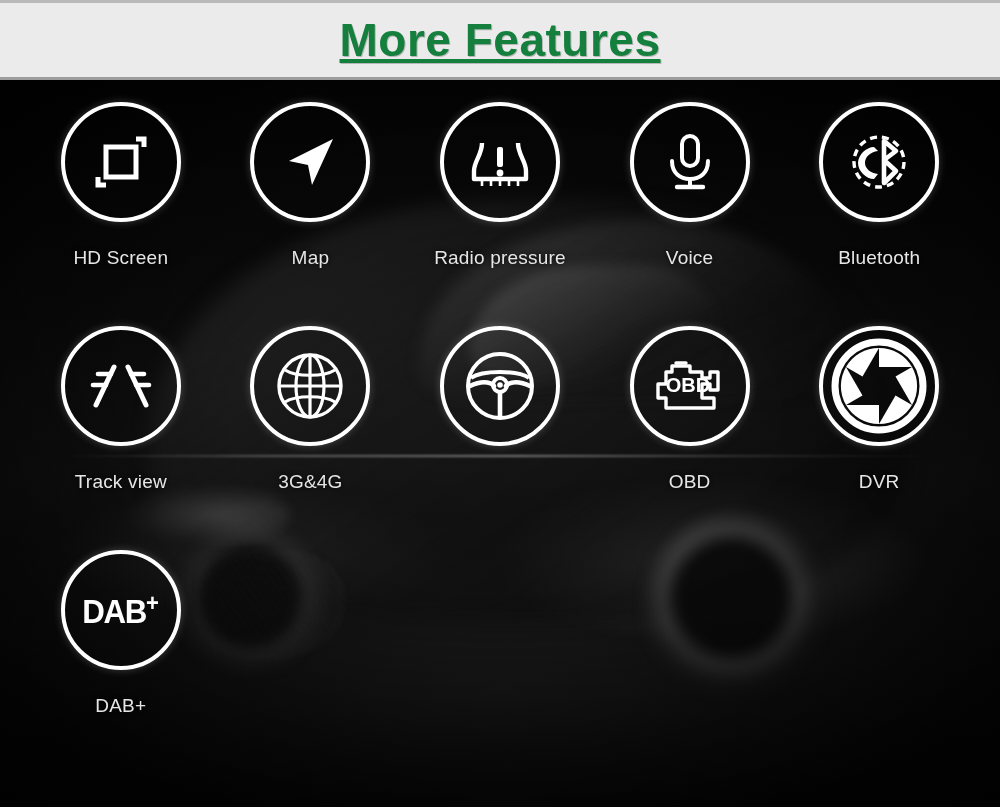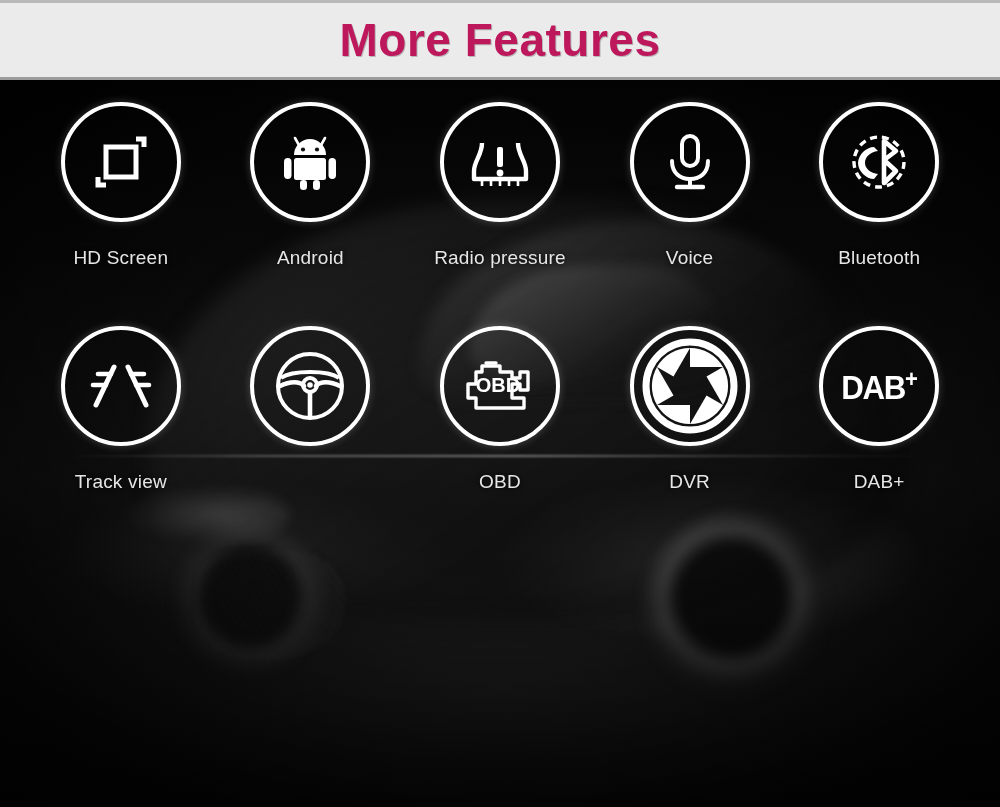--- a/index.html
+++ b/index.html
@@ -26,24 +26,25 @@
   .header::after{
     content:"";
     position:absolute;
     left:0; right:0; bottom:-7px;
     height:4px;
     background:#c9c9c9;
   }
   .header-title {
     font-size:46px;
     font-weight:bold;
-    color:#be185d;
+    color:#15803d;
     letter-spacing:0.5px;
     font-family:"Liberation Sans", sans-serif;
     text-shadow:1px 1px 0 rgba(120,120,120,.45);
+    text-decoration:underline;
   }
 
   
   .stage {
     position:absolute;
     left:0; top:80px;
     width:1000px; height:727px;
     background:#ef4444;
     overflow:hidden;
   }
@@ -206,38 +207,29 @@
       <div class="circle">
         <svg width="62" height="62" viewBox="0 0 62 62">
           <polyline points="46,8 54,8 54,16" fill="none" stroke="#fff" stroke-width="5"></polyline>
           <polyline points="8,46 8,54 16,54" fill="none" stroke="#fff" stroke-width="5"></polyline>
           <rect x="16" y="16" width="30" height="30" fill="none" stroke="#fff" stroke-width="5"></rect>
         </svg>
       </div>
       <div class="label">HD Screen</div>
     </div>
 
-
-    <div class="cell">
-      <div class="circle">
-        <svg width="62" height="62" viewBox="0 0 62 62">
-          <line x1="16" y1="7" x2="21" y2="16" stroke="#fff" stroke-width="2.6" stroke-linecap="round"></line>
-          <line x1="46" y1="7" x2="41" y2="16" stroke="#fff" stroke-width="2.6" stroke-linecap="round"></line>
-          <path d="M15 24 a16 16 0 0 1 32 0 Z" fill="#fff"></path>
-          <circle cx="24" cy="18.5" r="2.1" fill="#111"></circle>
-          <circle cx="38" cy="18.5" r="2.1" fill="#111"></circle>
-          <rect x="15" y="27" width="32" height="22" rx="2.5" fill="#fff"></rect>
-          <rect x="5" y="27" width="7.5" height="21" rx="3.7" fill="#fff"></rect>
-          <rect x="49.5" y="27" width="7.5" height="21" rx="3.7" fill="#fff"></rect>
-          <rect x="21" y="49" width="7" height="10" rx="3.3" fill="#fff"></rect>
-          <rect x="34" y="49" width="7" height="10" rx="3.3" fill="#fff"></rect>
-        </svg>
-      </div>
-      <div class="label">Android</div>
-    </div>
+    <div class="cell">
+      <div class="circle">
+        <svg width="62" height="62" viewBox="0 0 62 62">
+          <path d="M54 8 L10 30 L29 34 L33 54 Z" fill="#fff"></path>
+        </svg>
+      </div>
+      <div class="label">Map</div>
+    </div>
+
 
     <div class="cell">
       <div class="circle">
         <svg width="62" height="62" viewBox="0 0 62 62">
           <path d="M13 12 C13 24 5 30 5 40 L5 48 L57 48 L57 40 C57 30 49 24 49 12" fill="none" stroke="#fff" stroke-width="4.4" stroke-linejoin="round"></path>
           <rect x="28" y="16" width="6" height="20" rx="2" fill="#fff"></rect>
           <circle cx="31" cy="42" r="3.4" fill="#fff"></circle>
           <g stroke="#fff" stroke-width="2.6">
             <line x1="13" y1="49" x2="13" y2="55"></line>
             <line x1="22" y1="49" x2="22" y2="55"></line>
@@ -286,20 +278,33 @@
             <line x1="25" y1="11" x2="12" y2="11"></line>
             <line x1="20" y1="22" x2="7" y2="22"></line>
             <line x1="45" y1="11" x2="58" y2="11"></line>
             <line x1="50" y1="22" x2="63" y2="22"></line>
           </g>
         </svg>
       </div>
       <div class="label">Track view</div>
     </div>
 
+    <div class="cell">
+      <div class="circle">
+        <svg width="68" height="68" viewBox="0 0 68 68">
+          <circle cx="34" cy="34" r="31" fill="none" stroke="#fff" stroke-width="3.4"></circle>
+          <ellipse cx="34" cy="34" rx="14" ry="31" fill="none" stroke="#fff" stroke-width="3.2"></ellipse>
+          <line x1="34" y1="3" x2="34" y2="65" stroke="#fff" stroke-width="3.2"></line>
+          <line x1="3" y1="34" x2="65" y2="34" stroke="#fff" stroke-width="3.2"></line>
+          <path d="M9 18 C20 25 48 25 59 18" fill="none" stroke="#fff" stroke-width="3.2"></path>
+          <path d="M9 50 C20 43 48 43 59 50" fill="none" stroke="#fff" stroke-width="3.2"></path>
+        </svg>
+      </div>
+      <div class="label">3G&amp;4G</div>
+    </div>
 
     <div class="cell">
       <div class="circle">
         <svg width="72" height="72" viewBox="0 0 72 72">
           <circle cx="36" cy="36" r="32" fill="none" stroke="#fff" stroke-width="4"></circle>
           <path d="M7 28 C18 20 54 20 65 28" fill="none" stroke="#fff" stroke-width="4"></path>
           <path d="M6 36 C16 31 26 31 30 36" fill="none" stroke="#fff" stroke-width="4.6" stroke-linecap="round"></path>
           <path d="M66 36 C56 31 46 31 42 36" fill="none" stroke="#fff" stroke-width="4.6" stroke-linecap="round"></path>
           <line x1="36" y1="40" x2="36" y2="68" stroke="#fff" stroke-width="4.6"></line>
           <circle cx="36" cy="35" r="7" fill="none" stroke="#fff" stroke-width="4"></circle>

